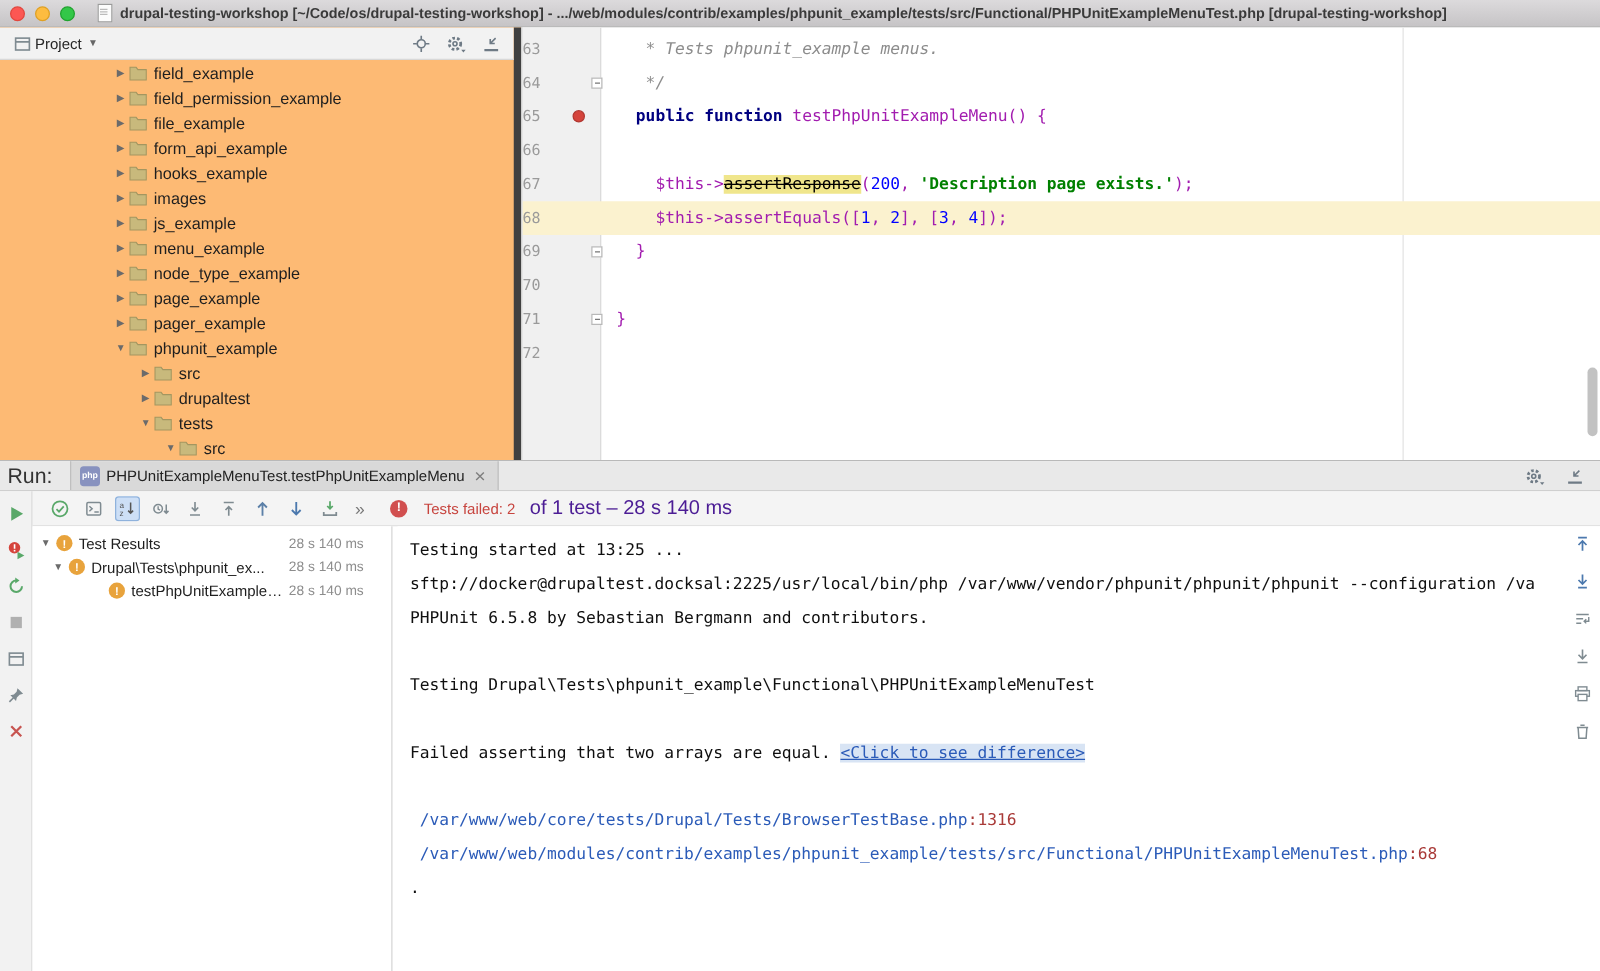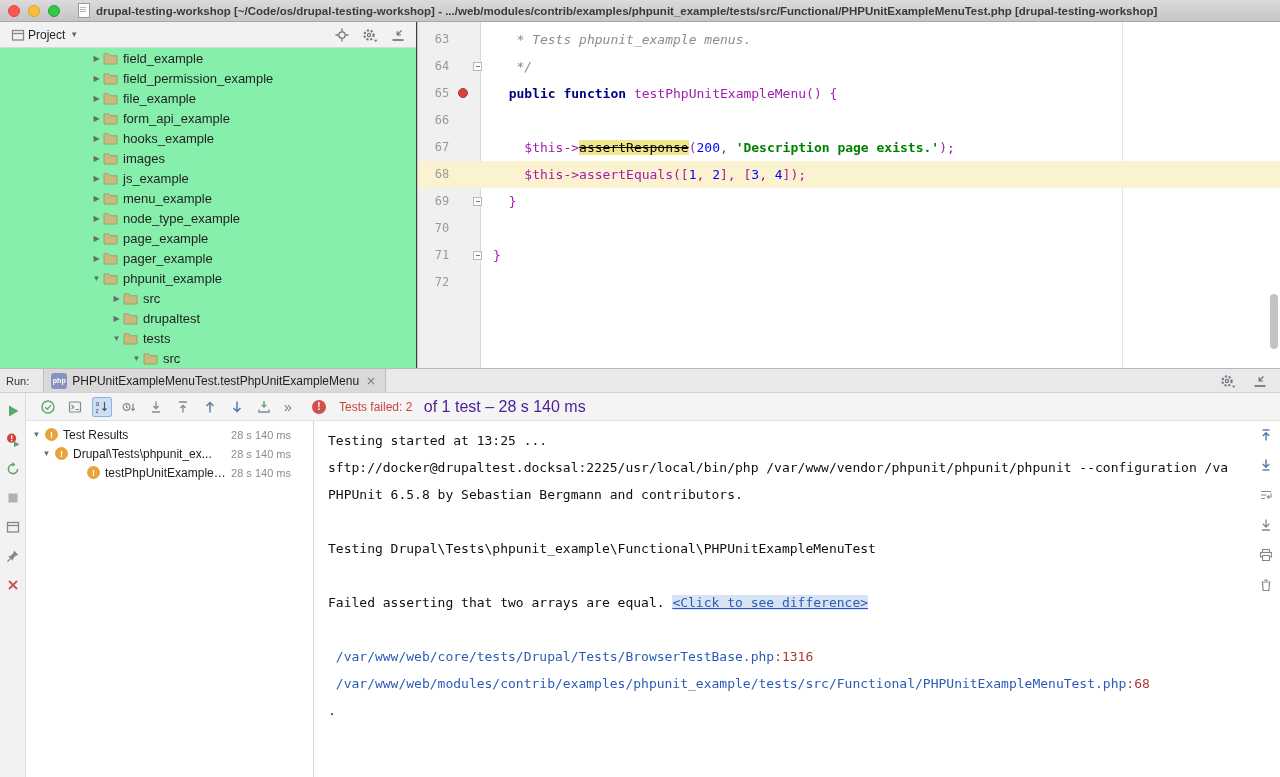--- a/index.html
+++ b/index.html
@@ -14,22 +14,22 @@
   .light.red{background:var(--traffic_red);border:1px solid #e2463d;}
   .light.yellow{background:var(--traffic_yellow);border:1px solid #dfa023;}
   .light.green{background:var(--traffic_green);border:1px solid #1fa32e;}
   .doc-icon{width:10px;height:13px;background:#fcfcfc;border:1px solid #9b9b9b;margin-left:18px;
     flex:none;position:relative;}
   .doc-icon::after{content:"";position:absolute;left:1px;top:3px;width:6px;height:1px;background:#bbb;
     box-shadow:0 2px 0 #bbb,0 4px 0 #bbb;}
   .window-title{margin-left:6px;font-size:11.5px;font-weight:bold;color:#3a3a3a;white-space:nowrap;overflow:hidden;}
 
   
-  .project-panel{position:absolute;top:22px;left:0;width:417px;height:442px;background:#86efac;
-    border-right:1px solid #404040;box-sizing:border-box;overflow:hidden;}
+  .project-panel{position:absolute;top:22px;left:0;width:417px;height:442px;background:#fdba74;
+    border-right:6px solid #404040;box-sizing:border-box;overflow:hidden;}
   .project-header{height:26px;display:flex;align-items:center;padding:0 8px;background:#f2f2f2;
     border-bottom:1px solid #d8d8d8;box-sizing:border-box;font-size:12px;color:#262626;}
   .project-header .hdr-chev{color:#666;font-size:8px;margin-left:5px;}
   .hdr-icons{margin-left:auto;display:flex;align-items:center;gap:8px;}
   .tb-btn{display:inline-flex;align-items:center;justify-content:center;width:20px;height:20px;
     border-radius:3px;flex:none;}
   .tb-btn.pressed{background:#cddff6;box-shadow:inset 0 0 0 1px #8fb2dc;}
   .ptree{position:absolute;top:26px;left:0;right:0;bottom:0;overflow:hidden;}
   .ptree-row{display:flex;align-items:center;height:20px;font-size:13px;color:#1f1f1f;white-space:nowrap;}
   .chev{width:13px;flex:none;font-size:8px;color:#6b6b6b;text-align:center;}
@@ -39,21 +39,21 @@
   
   .editor{position:absolute;top:22px;left:417px;width:863px;height:346px;background:#fff;
     overflow:hidden;box-sizing:border-box;border-left:1px solid #c6c6c6;}
   .gutter-strip{position:absolute;left:0;top:0;bottom:0;width:62px;background:var(--gutter_bg);
     border-right:1px solid #dbdbdb;}
   .margin-guide{position:absolute;left:704px;top:0;bottom:0;width:1px;background:#e4e4e4;}
   .code-lines{position:absolute;left:0;top:4px;right:0;}
   .code-line{display:flex;height:27px;line-height:27px;font-family:"DejaVu Sans Mono",monospace;
     font-size:13px;position:relative;}
   .code-line.current{background:var(--current_line_bg);}
-  .gut{width:66px;flex:none;text-align:center;padding-right:18px;box-sizing:border-box;color:#9a9a9a;
+  .gut{width:66px;flex:none;text-align:left;padding-right:18px;box-sizing:border-box;color:#9a9a9a;
     font-size:12px;position:relative;}
   .code{white-space:pre;padding-left:9px;}
   .fold-mark{position:absolute;right:2px;top:9px;width:9px;height:9px;border:1px solid #b8b8b8;
     background:#fff;box-sizing:border-box;}
   .fold-mark::after{content:"";position:absolute;left:1.5px;top:3px;width:4px;height:1px;background:#777;}
   .gut-ball{position:absolute;right:16px;top:8px;width:10px;height:10px;border-radius:50%;
     background:#d5443c;border:1px solid #b23832;box-sizing:border-box;}
   .tk-cm{color:var(--comment);font-style:italic;}
   .tk-kw{color:var(--keyword);font-weight:bold;}
   .tk-str{color:var(--string);font-weight:bold;}
@@ -61,21 +61,21 @@
   .tk-dep{background:var(--deprecated_bg);text-decoration:line-through;}
   .tk-pl{color:#a21caf;}
   .scroll-thumb{position:absolute;right:2px;top:272px;width:8px;height:55px;border-radius:4px;
     background:rgba(80,80,80,.35);}
 
   
   .run-panel{position:absolute;left:0;right:0;top:368px;bottom:0;background:#fff;
     border-top:1px solid #b9b9b9;box-sizing:border-box;}
   .run-tabbar{position:absolute;left:0;right:0;top:0;height:24px;background:#e9e9e9;
     border-bottom:1px solid #cfcfcf;display:flex;align-items:center;box-sizing:border-box;}
-  .run-label{font-size:11px;color:#333;margin-left:6px;}
+  .run-label{font-size:17px;color:#333;margin-left:6px;}
   .run-tab{height:23px;margin-left:14px;display:flex;align-items:center;gap:5px;padding:0 7px;
     background:#d9d9d9;border-left:1px solid #bfbfbf;border-right:1px solid #bfbfbf;
     font-size:12px;color:#222;box-sizing:border-box;}
   .php-icon{width:16px;height:16px;border-radius:3px;background:#8892bf;color:#fff;font-size:7px;
     font-weight:bold;display:inline-flex;align-items:center;justify-content:center;flex:none;}
   .tabbar-right{margin-left:auto;margin-right:10px;display:flex;gap:12px;align-items:center;}
   .run-toolbar{position:absolute;left:26px;right:0;top:24px;height:28px;background:#f4f4f4;
     border-bottom:1px solid #e2e2e2;display:flex;align-items:center;padding-left:12px;gap:7px;
     box-sizing:border-box;}
   .more-glyph{font-size:14px;color:#777;width:14px;justify-content:center;}

